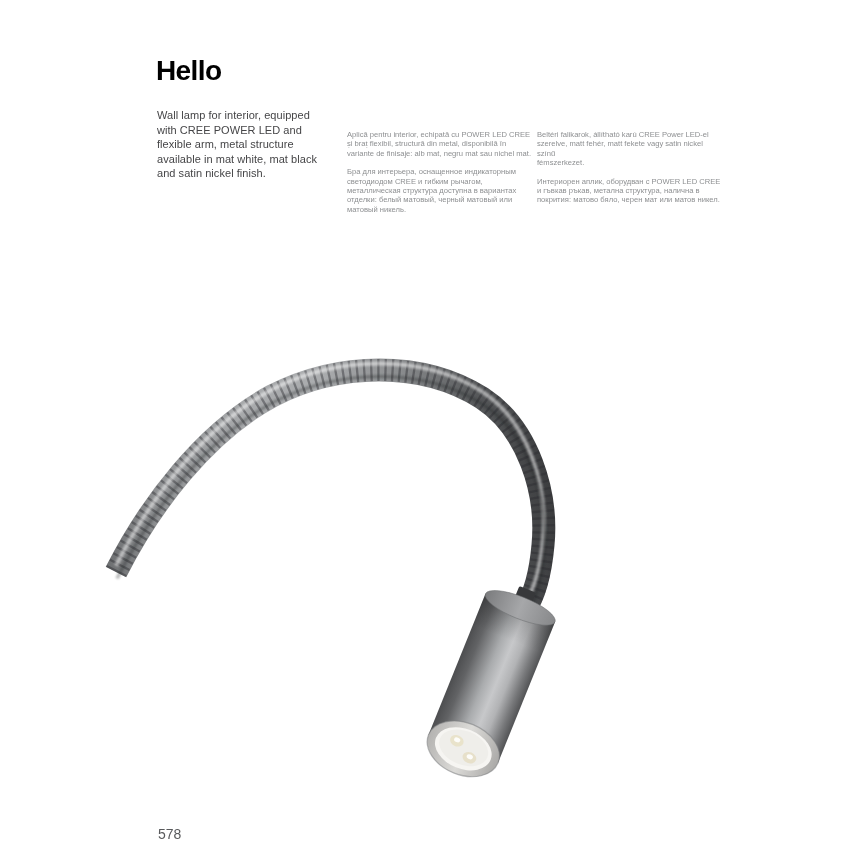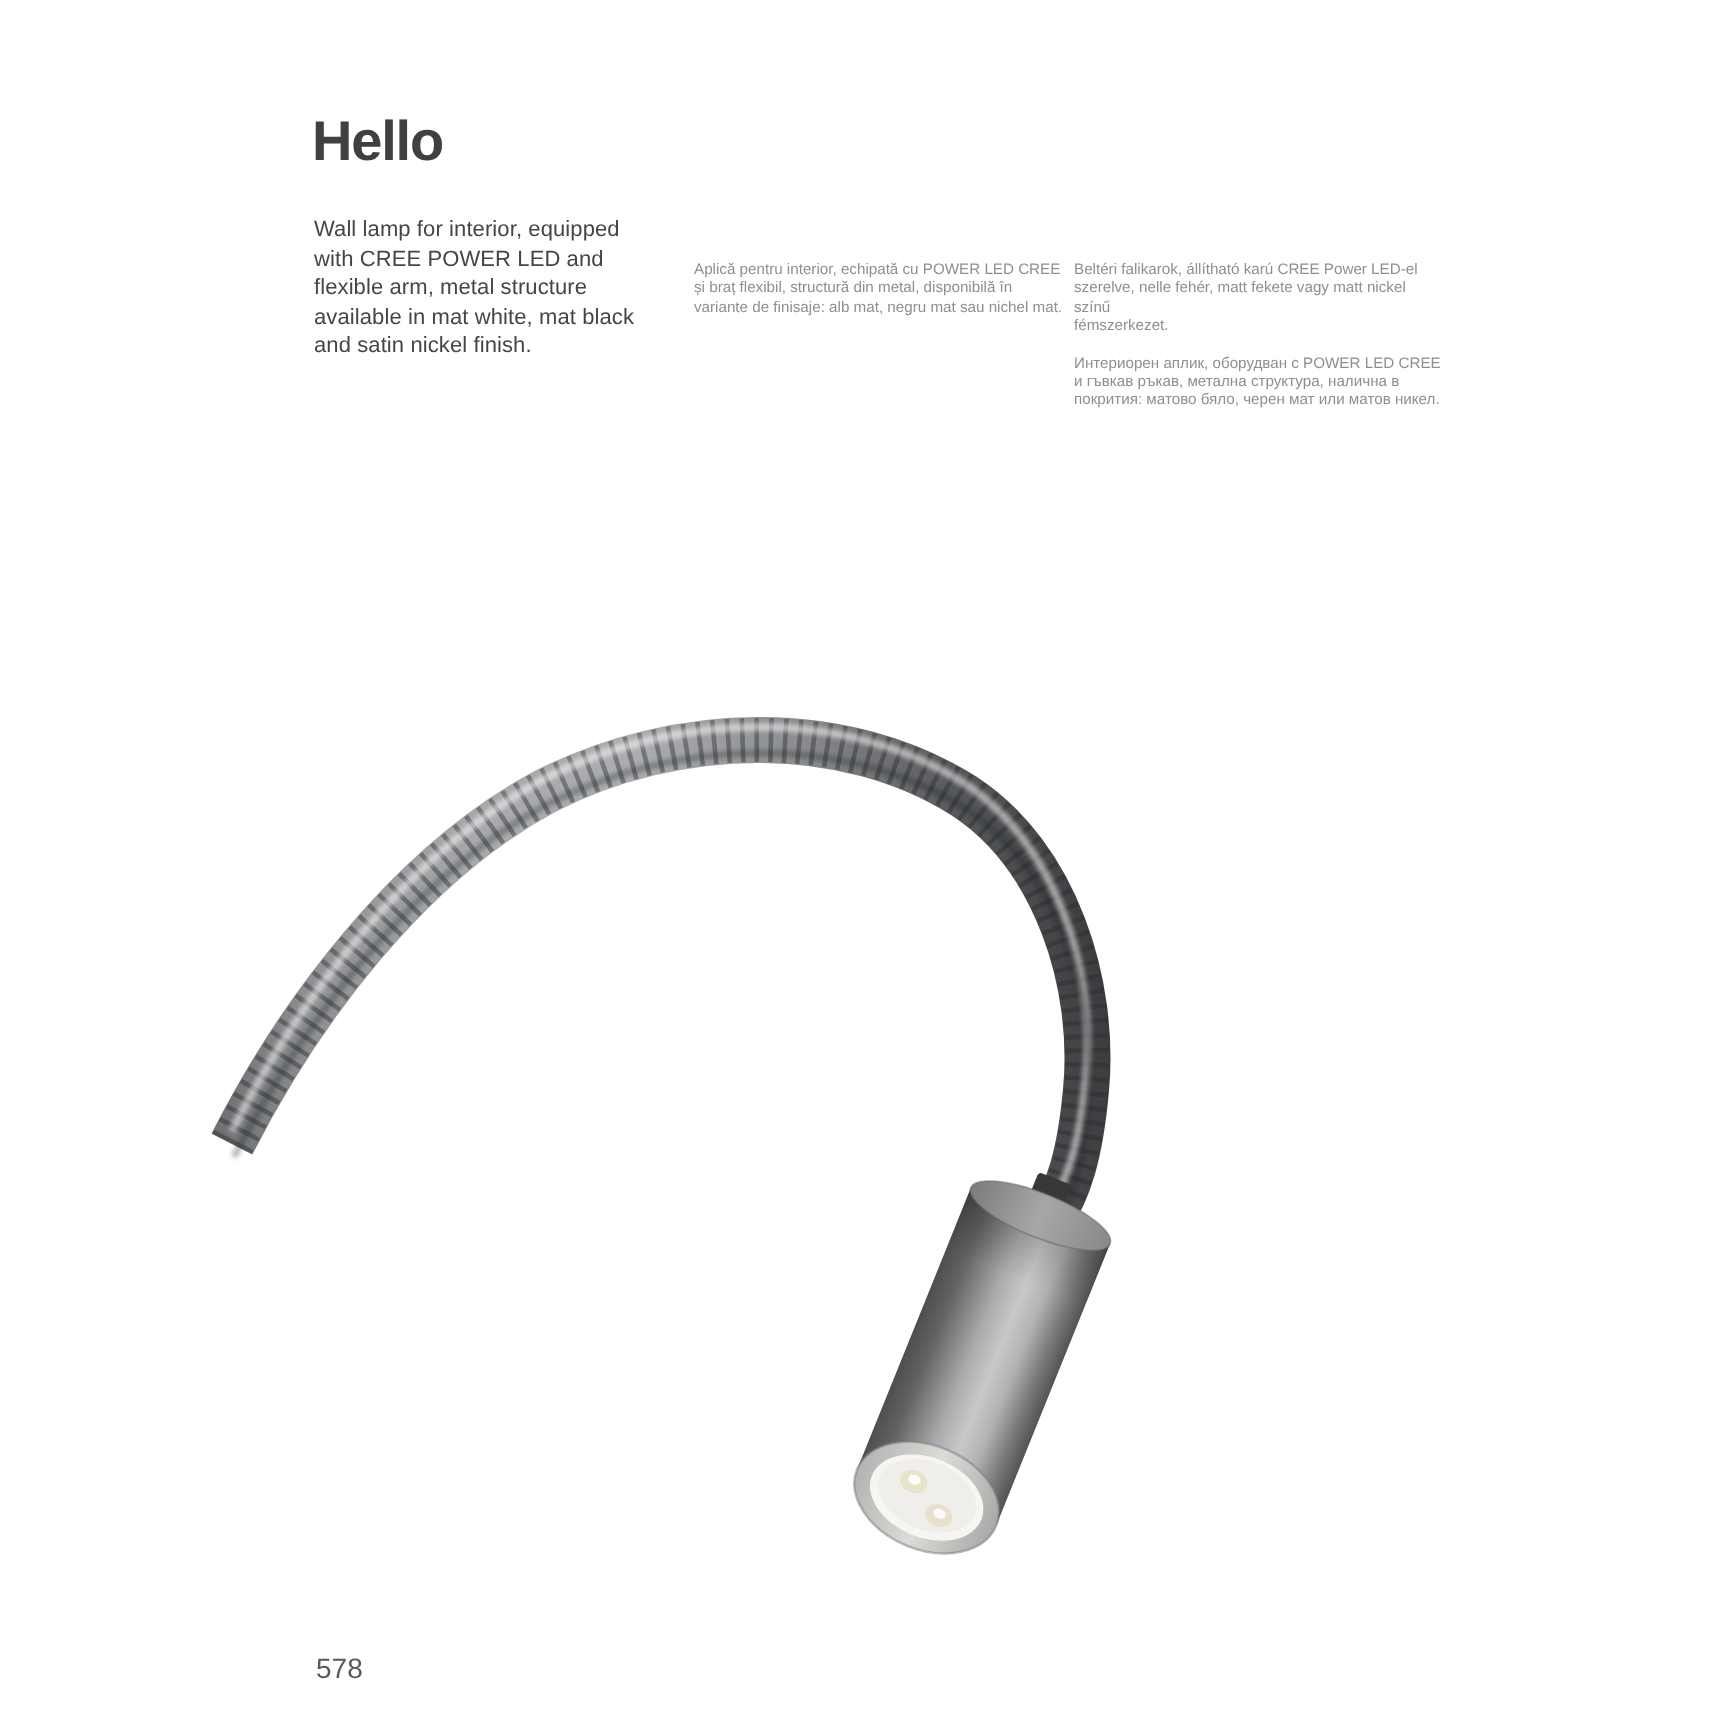--- a/index.html
+++ b/index.html
@@ -15,21 +15,21 @@
     font-family: "Liberation Sans", sans-serif;
     -webkit-font-smoothing: antialiased;
   }
   .page-title {
     position: absolute;
     left: 156px;
     top: 36px;
     font-size: 28px;
     font-weight: 800;
     letter-spacing: -0.6px;
-    color: #404040;
+    color: #000000;
   }
   .desc-en {
     position: absolute;
     left: 157px;
     top: 108px;
     width: 200px;
     font-size: 11px;
     line-height: 14.5px;
     font-weight: 400;
     letter-spacing: 0.05px;
@@ -76,25 +76,30 @@
 <div class="desc-en">Wall lamp for interior, equipped
 with CREE POWER LED and
 flexible arm, metal structure
 available in mat white, mat black
 and satin nickel finish.</div>
 
 <div class="trans-col trans-col-1">
   <p>Aplică pentru interior, echipată cu POWER LED CREE
 și braț flexibil, structură din metal, disponibilă în
 variante de finisaje: alb mat, negru mat sau nichel mat.</p>
+  <p>Бра для интерьера, оснащенное индикаторным
+светодиодом CREE и гибким рычагом,
+металлическая структура доступна в вариантах
+отделки: белый матовый, черный матовый или
+матовый никель.</p>
 </div>
 
 <div class="trans-col trans-col-2">
   <p>Beltéri falikarok, állítható karú CREE Power LED-el
-szerelve, nelle fehér, matt fekete vagy matt nickel színű
+szerelve, matt fehér, matt fekete vagy satin nickel színű
 fémszerkezet.</p>
   <p>Интериорен аплик, оборудван с POWER LED CREE
 и гъвкав ръкав, метална структура, налична в
 покрития: матово бяло, черен мат или матов никел.</p>
 </div>
 
 <svg class="lamp-photo" viewBox="0 0 868 868" xmlns="http://www.w3.org/2000/svg" aria-hidden="true">
   <defs>
     <path id="tubePath" fill="none" d="M 116 572 C 150 505 205 432 272 396 C 338 362 422 360 482 398 C 528 428 548 492 543 545 C 540 578 534 596 525 609"></path>
     <linearGradient id="tubeGrad" gradientUnits="userSpaceOnUse" x1="110" y1="560" x2="556" y2="520">

